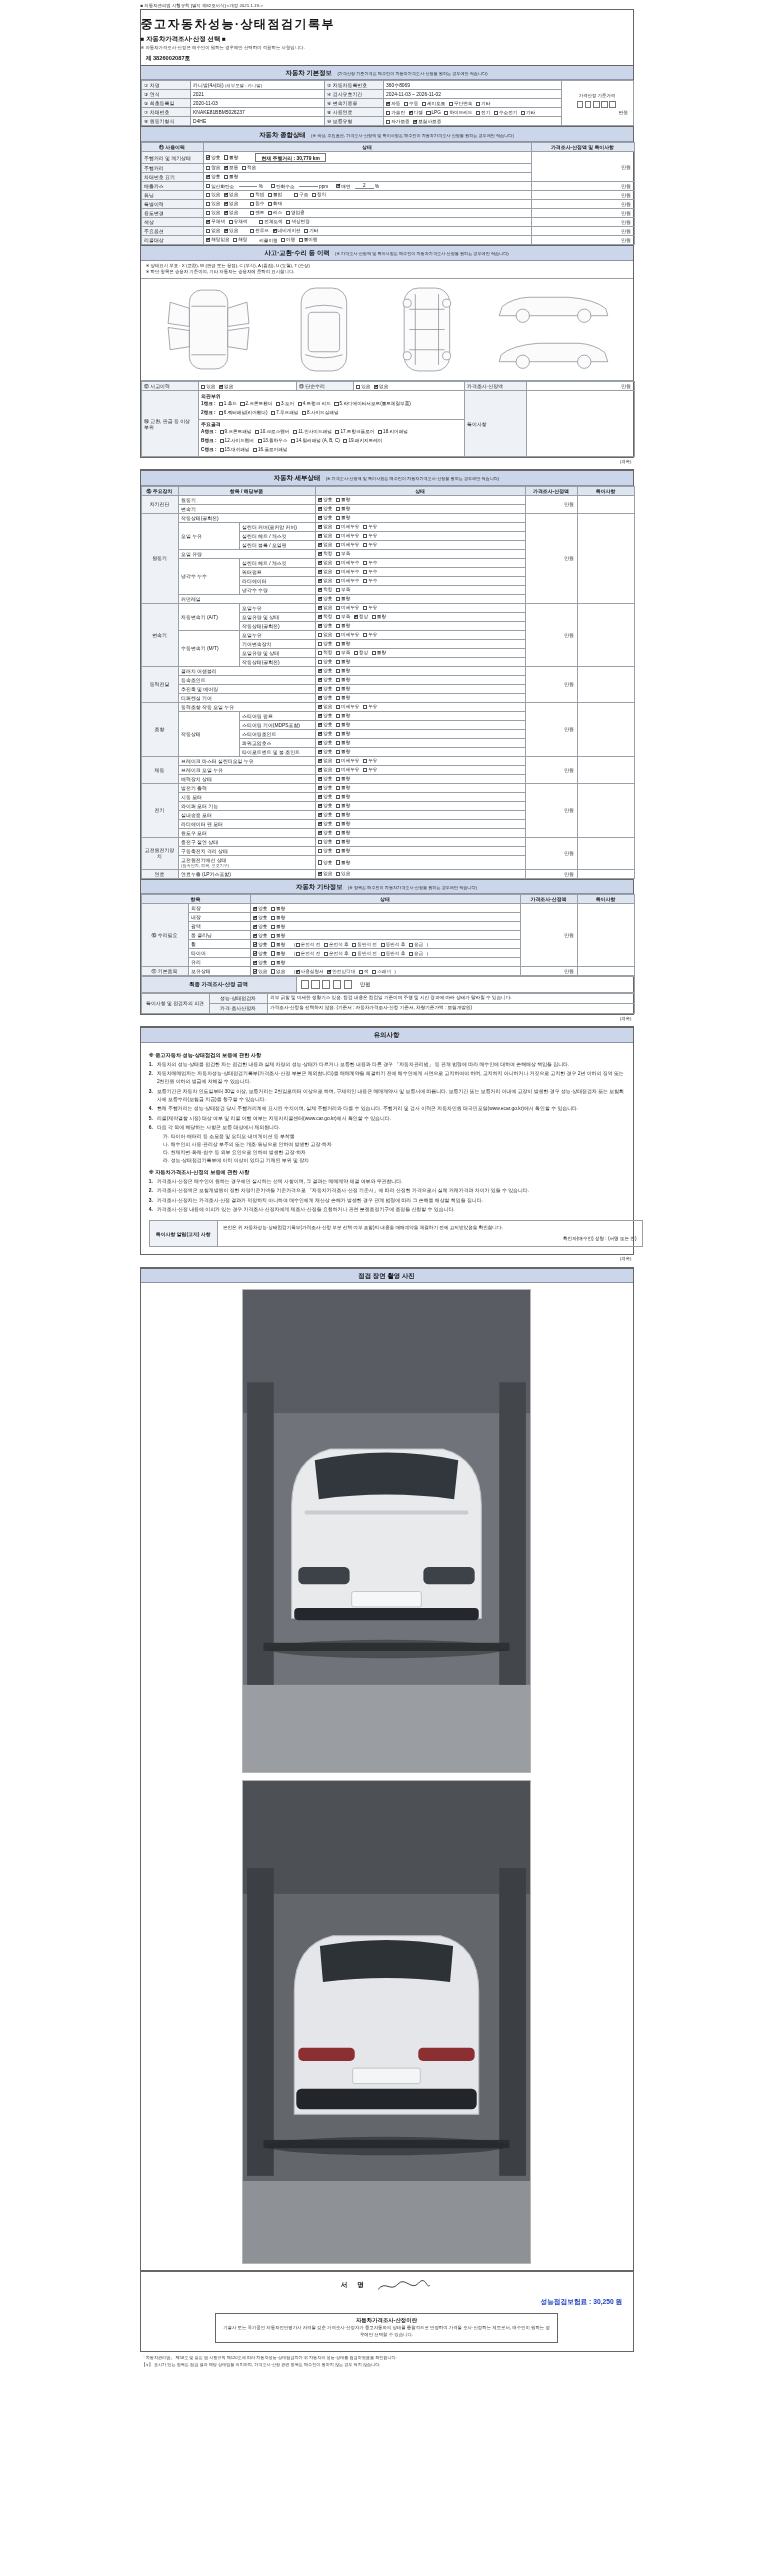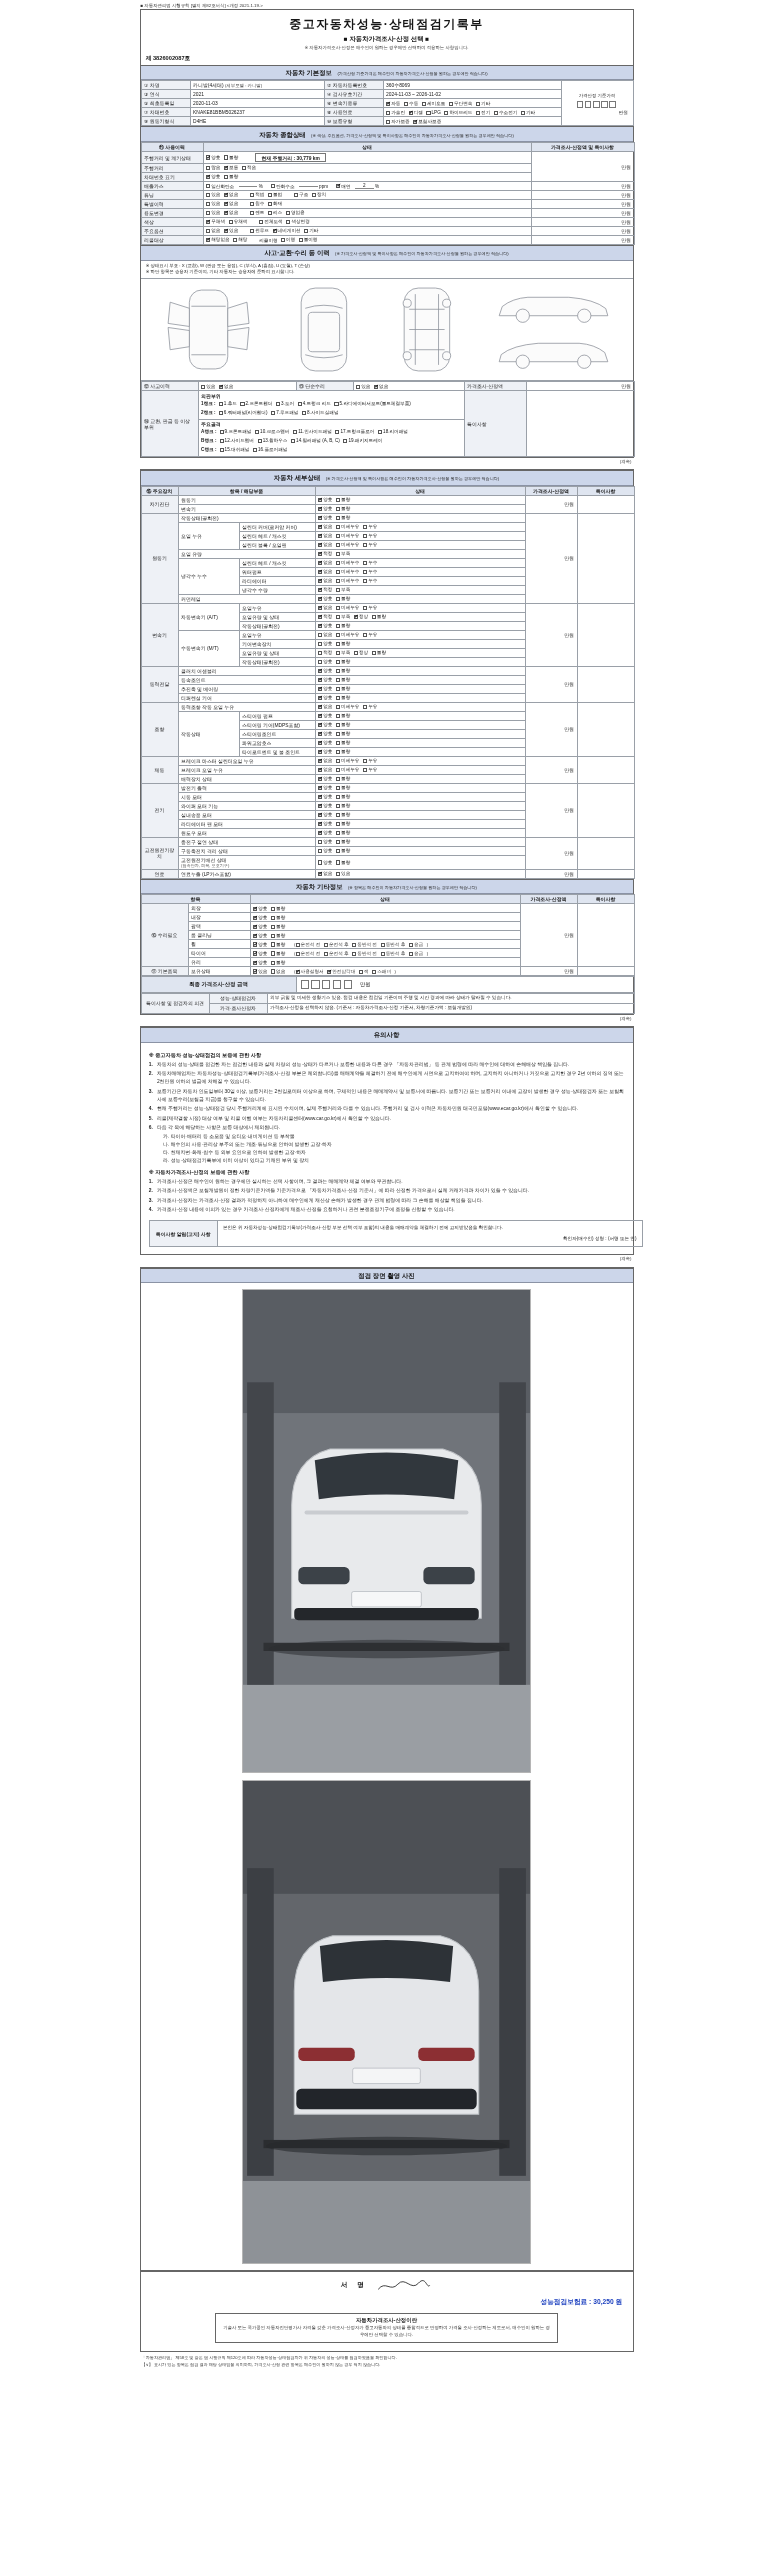--- a/index.html
+++ b/index.html
@@ -2,21 +2,21 @@
 <html lang="ko" style="font-size:8.2px"><head>
 <meta charset="utf-8">
 <style>
   *{box-sizing:border-box;margin:0;padding:0}
   html,body{background:#ffffff}
   body{width:773px;height:2576px;overflow:hidden;font-family:"Liberation Sans","DejaVu Sans",sans-serif;color:#161616}
   .doc{width:494px;margin:0 auto;padding-top:1px}
   .topnote{font-size:4.4px;color:#333;padding:1.5px 1px 1px}
   .card{background:#fff;border:0.5px solid #666}
   .continued{text-align:right;font-size:4.4px;color:#444;padding:1px 2.1px 5.2px}
-  .titleblock{padding:6.2px 0 1px;text-align:center}
+  .titleblock{padding:6.2px 0 1px;}
   .title{font-size:12px;font-weight:bold;letter-spacing:1.5px}
   .subtitle{font-size:6.4px;font-weight:bold;margin-top:2.1px}
   .subnote{font-size:4.4px;color:#333;margin-top:1.5px}
   .docno{font-size:5.7px;font-weight:bold;padding:4.1px 5.2px 1.5px}
   .secbar{background:#ccd6ea;border-top:0.5px solid #666;border-bottom:0.5px solid #8b93a5;text-align:center;padding:2.1px 0 1.5px}
   .secbar .t{font-size:6.4px;font-weight:bold}
   .secbar .n{font-size:4.1px;color:#222;margin-left:3.1px}
   table{width:100%;border-collapse:collapse;table-layout:fixed}
   td{border:0.5px solid #9aa0a8;font-size:4.9px;padding:1px 2.6px;vertical-align:middle;word-break:break-all}
   td.lbl{background:#eef1f6}

